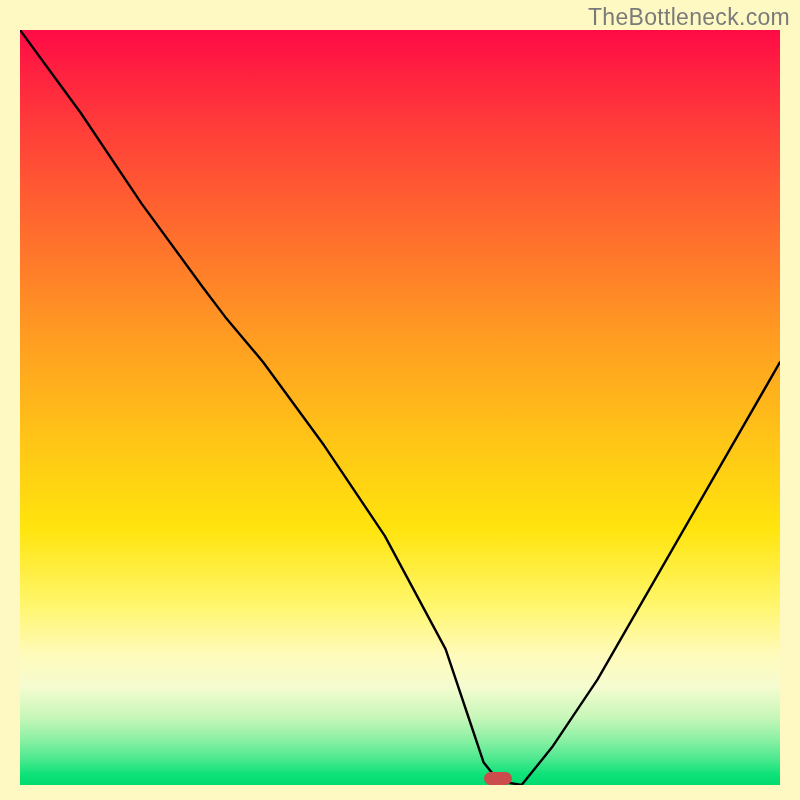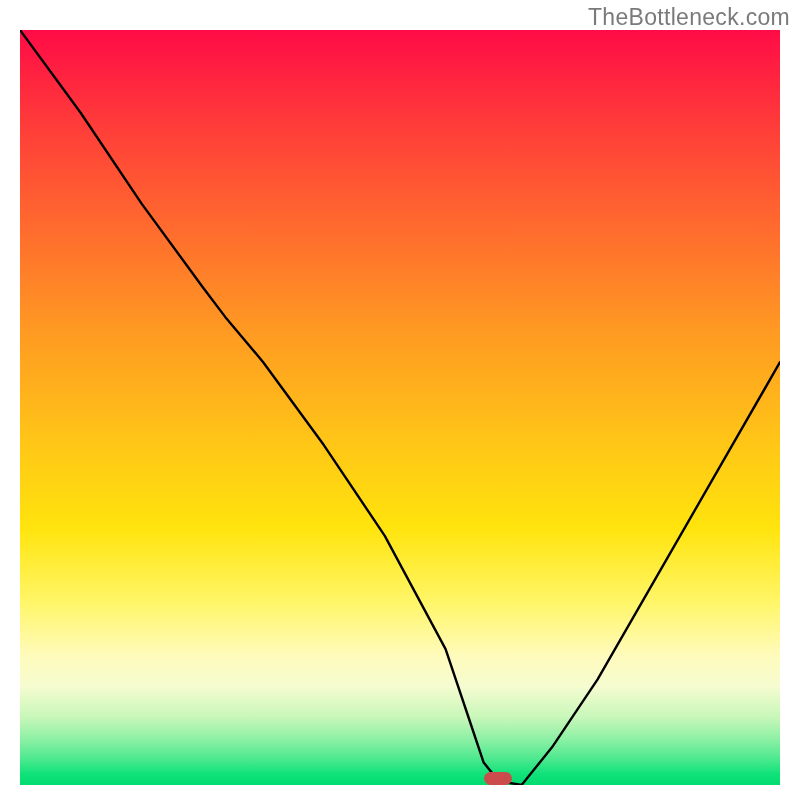--- a/index.html
+++ b/index.html
@@ -9,21 +9,21 @@
     height: 800px;
     background: #000;
     overflow: hidden;
   }
   .frame {
     position: absolute;
     left: 0;
     top: 0;
     width: 800px;
     height: 800px;
-    background: #ffffff;
+    background: #fef9c3;
   }
   .plot {
     position: absolute;
     left: 20px;
     top: 30px;
     width: 760px;
     height: 755px;
     overflow: hidden;
   }
   .gradient {

